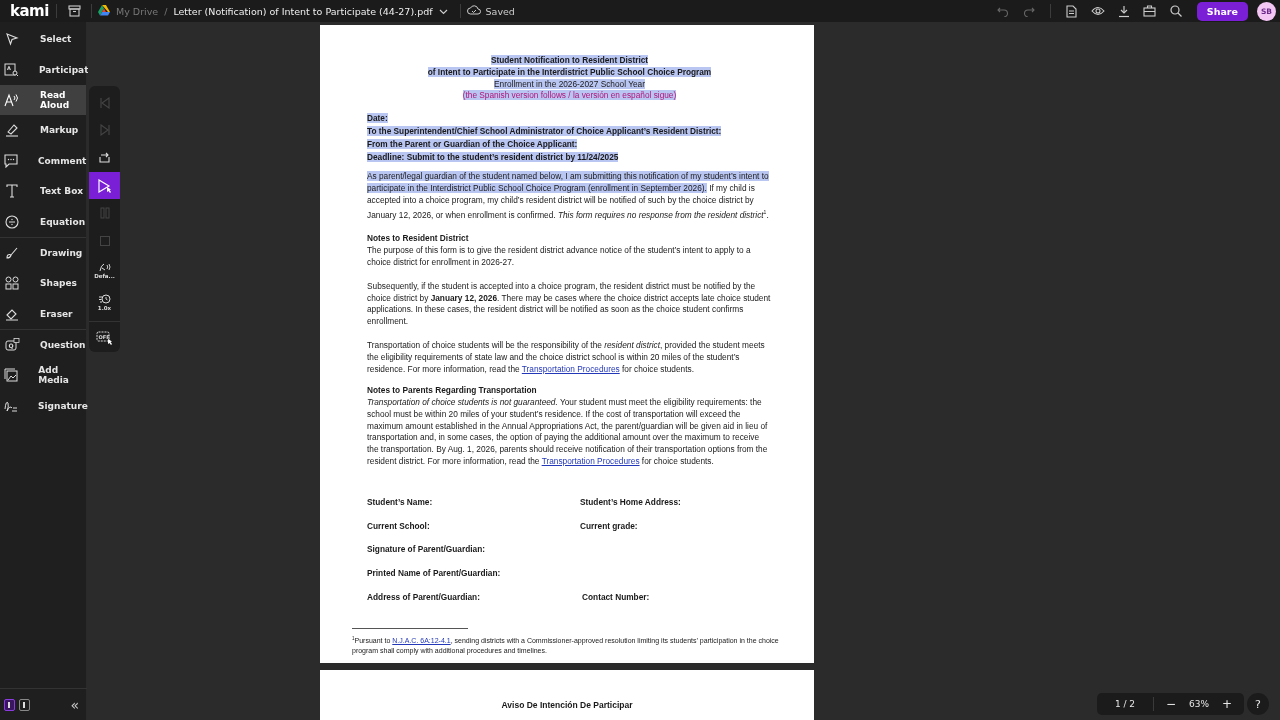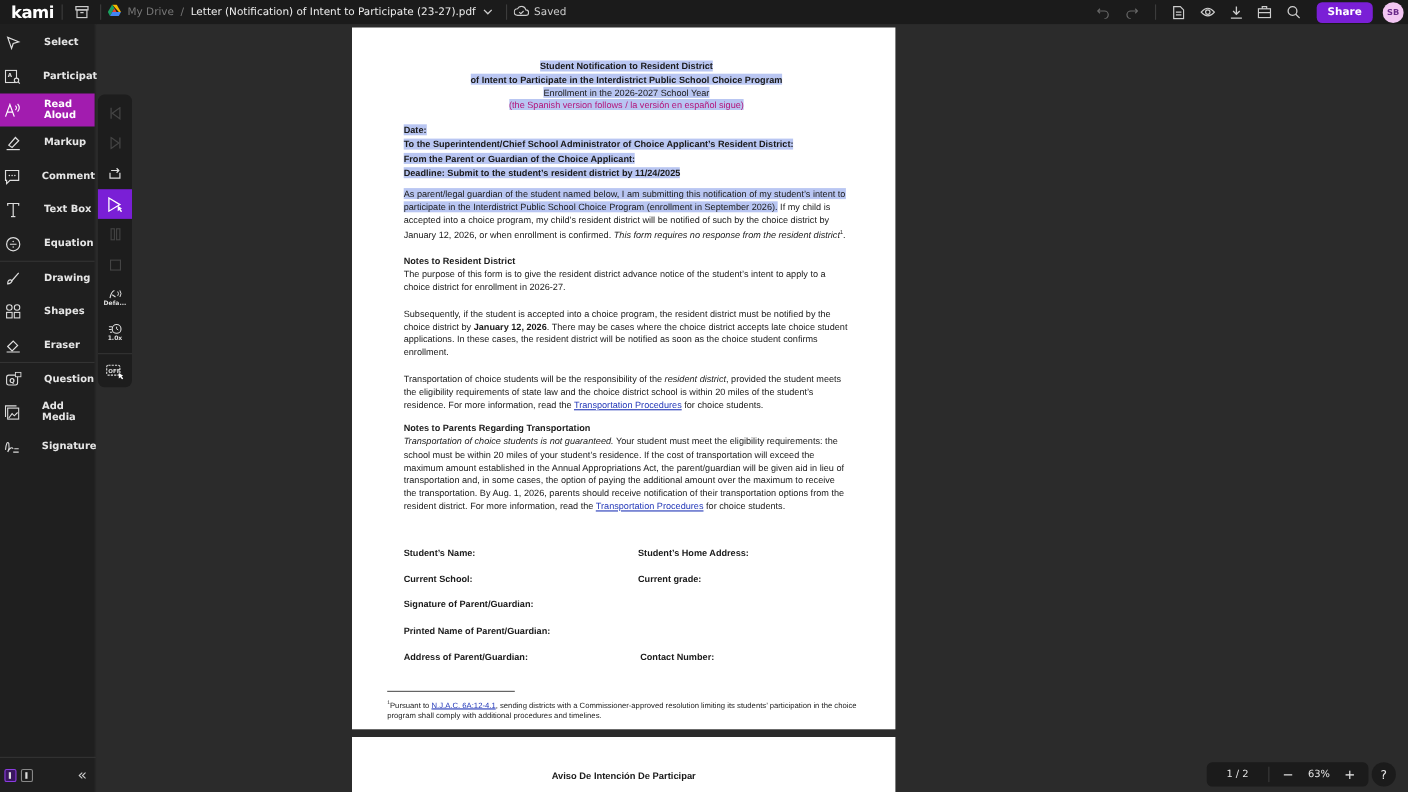--- a/index.html
+++ b/index.html
@@ -10,21 +10,21 @@
   .tb-icon { width: 22px; height: 22px; display: flex; align-items: center; justify-content: center; color: #cfcfcf; }
   .crumb { display: flex; align-items: center; gap: 6px; font-size: 9.5px; }
   .crumb .muted { color: #777; }
   .crumb .file { color: #eee; }
   .saved { display: flex; align-items: center; gap: 5px; color: #ccc; font-size: 9.5px; }
   .topright { position: absolute; right: 0; top: 0; height: 22px; display: flex; align-items: center; gap: 4px; padding-right: 4px; }
   .share { background: #7a1fd6; color: #fff; border-radius: 5px; height: 19px; padding: 0 10px; font-size: 9.5px; display: flex; align-items: center; font-weight: bold; }
   .avatar { width: 19px; height: 19px; border-radius: 50%; background: #f3c6f3; color: #6b2a8a; font-size: 7.5px; font-weight: bold; display: flex; align-items: center; justify-content: center; }
   .sidebar { position: absolute; left: 0; top: 22px; width: 87px; height: 698px; background: #1f1f1f; border-right: 1px solid #2a2a2a; }
   .side-item { height: 30.4px; display: flex; align-items: center; padding-left: 4px; gap: 20px; color: #e6e6e6; font-size: 9px; font-weight: bold; }
-  .side-item.active { background: #a21caf; color: #fff; }
+  .side-item.active { background: #404040; color: #fff; }
   .side-item .ic { width: 16px; height: 16px; display: flex; align-items: center; justify-content: center; }
   .side-div { height: 1px; background: #333; margin: 0; }
   .side-bottom { position: absolute; bottom: 0; left: 0; width: 87px; height: 32px; border-top: 1px solid #333; display: flex; align-items: center; padding-left: 4px; gap: 4px; }
   .vm-btn { width: 11px; height: 12px; border-radius: 2px; border: 1px solid #888; position: relative; }
   .vm-btn.on { border-color: #8b3ce0; background: #3a1660; }
   .vm-btn::after { content: ""; position: absolute; left: 3px; top: 2px; width: 2px; height: 6px; background: #ddd; }
   .collapse { margin-left: auto; margin-right: 8px; color: #ccc; font-size: 14px; }
   .float-bar { position: absolute; left: 89px; top: 86px; width: 31px; height: 266px; background: #1d1d1d; border-radius: 6px; display: flex; flex-direction: column; align-items: center; padding-top: 3px; }
   .fb-btn { width: 31px; height: 28px; display: flex; flex-direction: column; align-items: center; justify-content: center; color: #ddd; }
   .fb-btn.dim { color: #3e3e3e; }
@@ -73,21 +73,21 @@
     <span>
       <svg width="12" height="11" viewBox="0 0 12 11">
           <polygon points="4,0 8,0 12,7 10,7" fill="#f6b800"></polygon>
           <polygon points="4,0 6,3.5 2,10.5 0,7" fill="#1aa260"></polygon>
           <polygon points="2,10.5 4,7 12,7 10,10.5" fill="#4285f4"></polygon>
           <polygon points="6,3.5 8,7 4,7" fill="#e94235"></polygon>
         </svg>
     </span>
     <span class="muted">My Drive</span>
     <span class="muted">/</span>
-    <span class="file">Letter (Notification) of Intent to Participate (23-27).pdf</span>
+    <span class="file">Letter (Notification) of Intent to Participate (44-27).pdf</span>
     <span>
       <svg width="9" height="6" viewBox="0 0 9 6">
           <polyline points="1,1 4.5,4.5 8,1" fill="none" stroke="#ccc" stroke-width="1.2"></polyline>
         </svg>
     </span>
   </div>
   <div class="vsep" style="margin-left:12px"></div>
   <div class="saved">
     <span>
       <svg width="14" height="10" viewBox="0 0 14 10">

